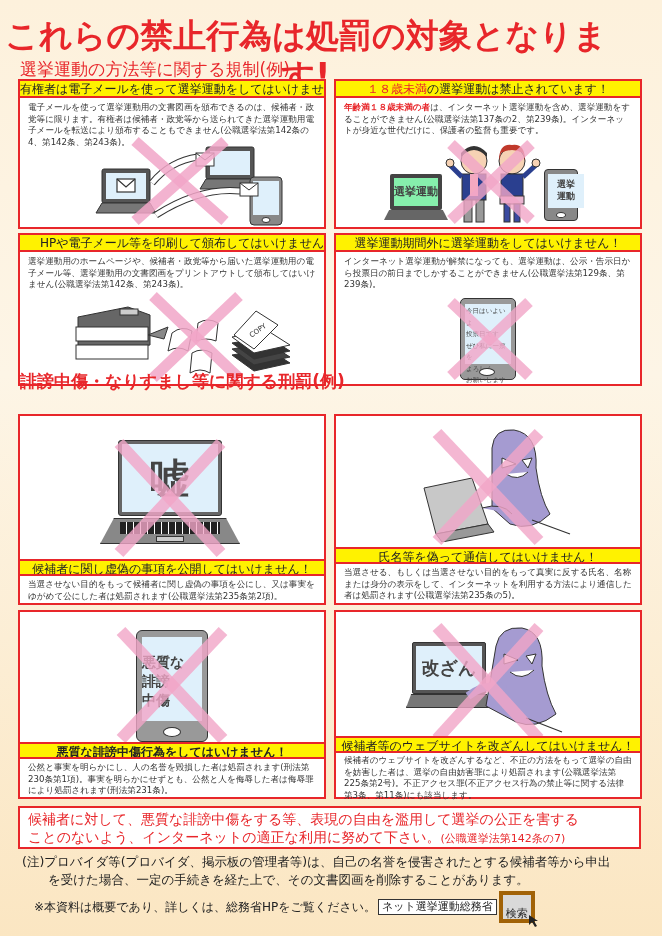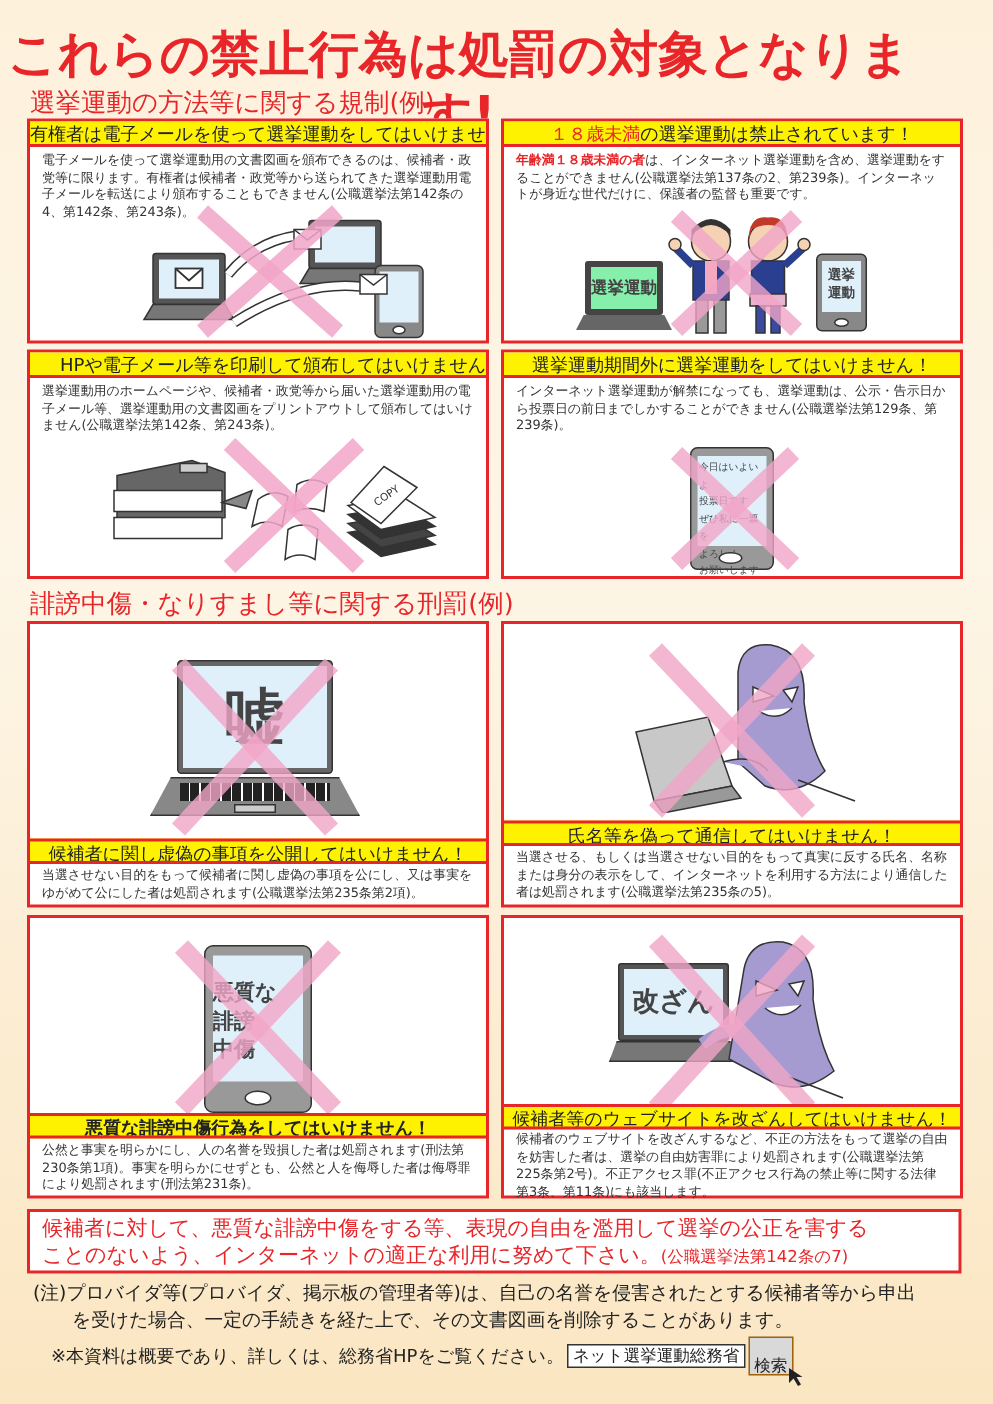--- a/index.html
+++ b/index.html
@@ -48,21 +48,21 @@
   .note .indent { padding-left: 26px; display: block; }
   .refline {
     position: absolute; left: 34px; top: 891px; font-size: 12px; line-height: 18px; color: #222;
     display: flex; align-items: center;
   }
   .search-box {
     display: inline-block; border: 1px solid #333; background: #fff;
     font-size: 11px; line-height: 14px; padding: 0 3px; margin-left: 2px; height: 16px;
   }
   .search-btn {
-    display: inline-block; border: 1px solid #a16207; background: #d9d9d9;
+    display: inline-block; border: 4px solid #a16207; background: #d9d9d9;
     font-size: 11px; line-height: 14px; padding: 12px 3px; margin-left: 2px; height: 16px; position: relative;
   }
   .cursor { position: absolute; right: -8px; bottom: -8px; }
 </style>
 </head>
 <body>
 
 <div class="page-title">これらの禁止行為は処罰の対象となります!</div>
 
 <div class="section-heading" style="top:59px;">選挙運動の方法等に関する規制(例)</div>
@@ -132,21 +132,21 @@
     <rect x="60" y="63" width="6" height="18" fill="#3a4aa0" stroke="#333"></rect>
     <rect x="70" y="63" width="6" height="18" fill="#3a4aa0" stroke="#333"></rect>
     <line x1="79" y1="36" x2="92" y2="24" stroke="#2a3f8f" stroke-width="5"></line>
     <circle cx="92" cy="22" r="4" fill="#f6d2b4" stroke="#333"></circle>
   </svg>
   <svg class="xmark" style="left:110px; top:58px;" width="90" height="86" viewBox="0 0 90 86">
     <line x1="5" y1="5" x2="85" y2="81" stroke="#f2a6c8" stroke-width="11" opacity="0.8"></line>
     <line x1="85" y1="5" x2="5" y2="81" stroke="#f2a6c8" stroke-width="11" opacity="0.8"></line>
   </svg>
   <div class="illus" style="left:208px; top:88px; width:34px; height:52px; background:#888; border:1px solid #333; border-radius:4px;">
-    <div style="position:absolute; left:3px; top:4px; width:26px; height:34px; background:#dff0fb; font-size:9px; font-weight:bold; color:#444; text-align:center; line-height:12px; padding-top:4px;">
+    <div style="position:absolute; left:3px; top:4px; width:36px; height:34px; background:#dff0fb; font-size:9px; font-weight:bold; color:#444; text-align:center; line-height:12px; padding-top:4px;">
       <div>選挙</div>
       <div>運動</div>
     </div>
     <div style="position:absolute; left:11px; top:42px; width:10px; height:6px; border-radius:50%; background:#fff; border:1px solid #333;"></div>
   </div>
 </div>
 
 <div class="card" style="left:18px; top:233px; width:308px; height:153px;">
   <div class="card-header" style="top:0;padding-left:20px;">HPや電子メール等を印刷して頒布してはいけません！</div>
   <div class="card-text" style="top:21px;">選挙運動用のホームページや、候補者・政党等から届いた選挙運動用の電子メール等、選挙運動用の文書図画をプリントアウトして頒布してはいけません(公職選挙法第142条、第243条)。</div>
@@ -189,21 +189,21 @@
       <div>お願いします</div>
     </div>
     <div style="position:absolute; left:18px; top:69px; width:16px; height:8px; border-radius:50%; background:#fff; border:1px solid #333;"></div>
   </div>
   <svg class="xmark" style="left:110px; top:62px;" width="88" height="84" viewBox="0 0 88 84">
     <line x1="5" y1="5" x2="83" y2="79" stroke="#f2a6c8" stroke-width="11" opacity="0.8"></line>
     <line x1="83" y1="5" x2="5" y2="79" stroke="#f2a6c8" stroke-width="11" opacity="0.8"></line>
   </svg>
 </div>
 
-<div class="section-heading" style="top:393px;">誹謗中傷・なりすまし等に関する刑罰(例)</div>
+<div class="section-heading" style="top:371px;font-weight:bold;">誹謗中傷・なりすまし等に関する刑罰(例)</div>
 
 <div class="card" style="left:18px; top:414px; width:308px; height:191px;">
   <div class="illus" style="left:80px; top:24px; width:140px; height:110px;">
     <div style="position:absolute; left:18px; top:0; width:104px; height:76px; background:#666; border-radius:3px; border:1px solid #333;"></div>
     <div style="position:absolute; left:22px; top:4px; width:96px; height:68px; background:#dff0fb; font-size:40px; font-weight:bold; color:#444; text-align:center; line-height:68px;">嘘</div>
     <div style="position:absolute; left:0; top:78px; width:140px; height:26px; background:#888; border:1px solid #333; clip-path:polygon(10% 0,90% 0,100% 100%,0 100%);"></div>
     <div style="position:absolute; left:20px; top:82px; width:100px; height:12px; background:repeating-linear-gradient(90deg,#222 0 6px,#fff 6px 7px);"></div>
     <div style="position:absolute; left:56px; top:96px; width:28px; height:6px; background:#ccc; border:1px solid #333;"></div>
   </div>
   <svg class="xmark" style="left:94px; top:22px;" width="112" height="120" viewBox="0 0 112 120">

